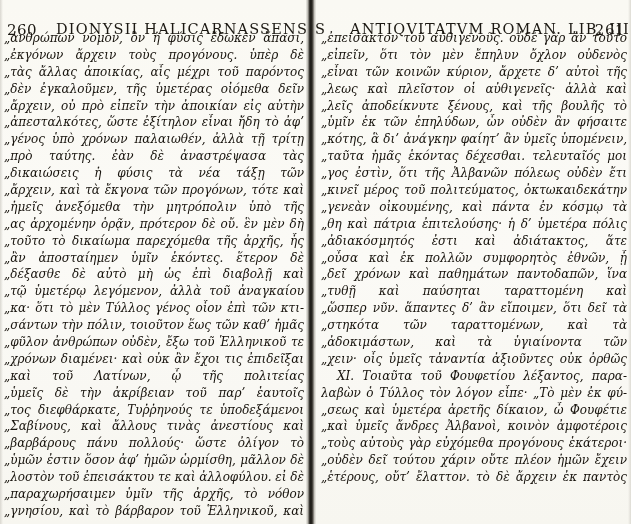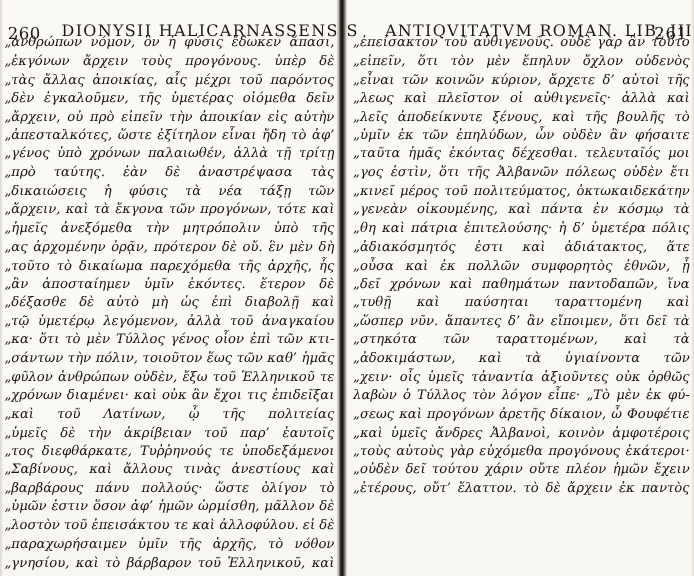--- a/index.html
+++ b/index.html
@@ -135,35 +135,37 @@
       <span class="running-title">ANTIQVITATVM ROMAN. LIB. III.</span>
       <span class="pgnum">261</span>
     </div>
     <div class="text-column">
         <div class="tline">„ἐπείσακτον τοῦ αὐθιγενοῦς. οὐδὲ γὰρ ἂν τοῦτο ἔχοιτε</div>
         <div class="tline">„εἰπεῖν, ὅτι τὸν μὲν ἔπηλυν ὄχλον οὐδενὸς εἰάκατε</div>
         <div class="tline">„εἶναι τῶν κοινῶν κύριον, ἄρχετε δ’ αὐτοὶ τῆς πό-</div>
         <div class="tline">„λεως καὶ πλεῖστον οἱ αὐθιγενεῖς· ἀλλὰ καὶ βασι-</div>
         <div class="tline">„λεῖς ἀποδείκνυτε ξένους, καὶ τῆς βουλῆς τὸ πλεῖστον</div>
         <div class="tline">„ὑμῖν ἐκ τῶν ἐπηλύδων, ὧν οὐδὲν ἂν φήσαιτε ἑκόντες</div>
+        <div class="tline">„κότης, ἃ δι’ ἀνάγκην φαίητ’ ἂν ὑμεῖς ὑπομένειν,</div>
         <div class="tline">„ταῦτα ἡμᾶς ἑκόντας δέχεσθαι. τελευταῖός μοι λό-</div>
         <div class="tline">„γος ἐστὶν, ὅτι τῆς Ἀλβανῶν πόλεως οὐδὲν ἔτι παρα-</div>
         <div class="tline">„κινεῖ μέρος τοῦ πολιτεύματος, ὀκτωκαιδεκάτην ἤδη</div>
         <div class="tline">„γενεὰν οἰκουμένης, καὶ πάντα ἐν κόσμῳ τὰ συνή-</div>
         <div class="tline">„θη καὶ πάτρια ἐπιτελούσης· ἡ δ’ ὑμετέρα πόλις</div>
         <div class="tline">„ἀδιακόσμητός ἐστι καὶ ἀδιάτακτος, ἅτε νεόκτιστος</div>
         <div class="tline">„οὖσα καὶ ἐκ πολλῶν συμφορητὸς ἐθνῶν, ᾗ μακρῶν</div>
         <div class="tline">„δεῖ χρόνων καὶ παθημάτων παντοδαπῶν, ἵνα καταρ-</div>
         <div class="tline">„τυθῇ καὶ παύσηται ταραττομένη καὶ στασιάζουσα,</div>
         <div class="tline">„ὥσπερ νῦν. ἅπαντες δ’ ἂν εἴποιμεν, ὅτι δεῖ τὰ καθε-</div>
         <div class="tline">„στηκότα τῶν ταραττομένων, καὶ τὰ πεπειραμένα τῶν</div>
         <div class="tline">„ἀδοκιμάστων, καὶ τὰ ὑγιαίνοντα τῶν νοσούντων ἄρ-</div>
         <div class="tline">„χειν· οἷς ὑμεῖς τἀναντία ἀξιοῦντες οὐκ ὀρθῶς ποιεῖτε.</div>
+        <div class="tline indent">XI. Τοιαῦτα τοῦ Φουφετίου λέξαντος, παρα-</div>
         <div class="tline">λαβὼν ὁ Τύλλος τὸν λόγον εἶπε· „Τὸ μὲν ἐκ φύ-</div>
-        <div class="tline">„σεως καὶ προγόνων ἀρετῆς δίκαιον, ὦ Φουφέτιε</div>
+        <div class="tline">„σεως καὶ ὑμετέρα ἀρετῆς δίκαιον, ὦ Φουφέτιε</div>
         <div class="tline">„καὶ ὑμεῖς ἄνδρες Ἀλβανοὶ, κοινὸν ἀμφοτέροις ἡμῖν.</div>
         <div class="tline">„τοὺς αὐτοὺς γὰρ εὐχόμεθα προγόνους ἑκάτεροι· ὥστε</div>
         <div class="tline">„οὐδὲν δεῖ τούτου χάριν οὔτε πλέον ἡμῶν ἔχειν τοὺς</div>
         <div class="tline">„ἑτέρους, οὔτ’ ἔλαττον. τὸ δὲ ἄρχειν ἐκ παντὸς τῶν</div>
       </div>
   </div>
 
   <div class="edge-left"></div>
   <div class="edge-right"></div>
 

